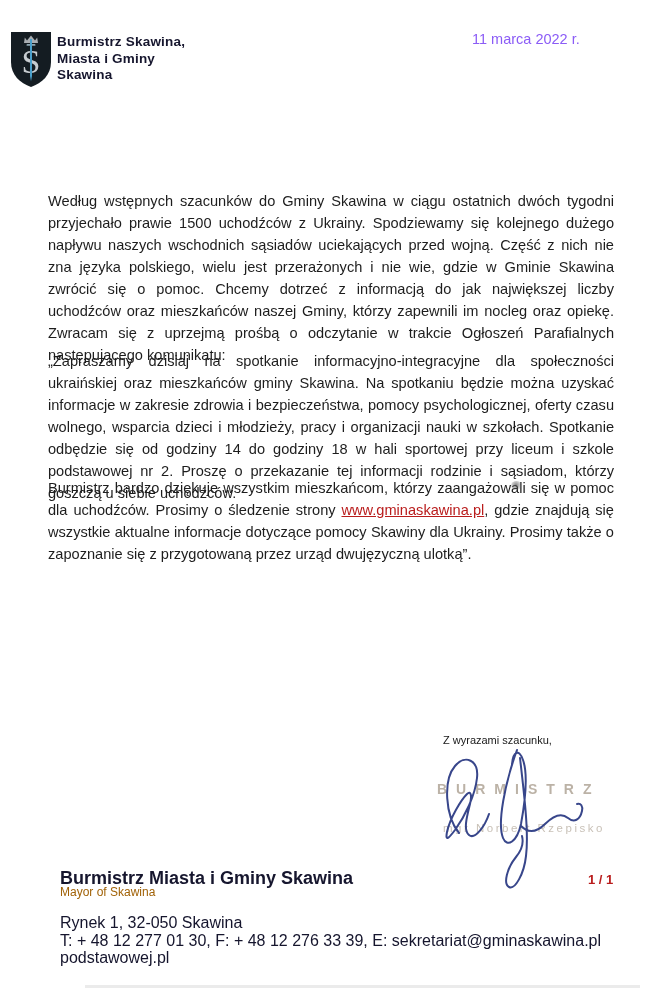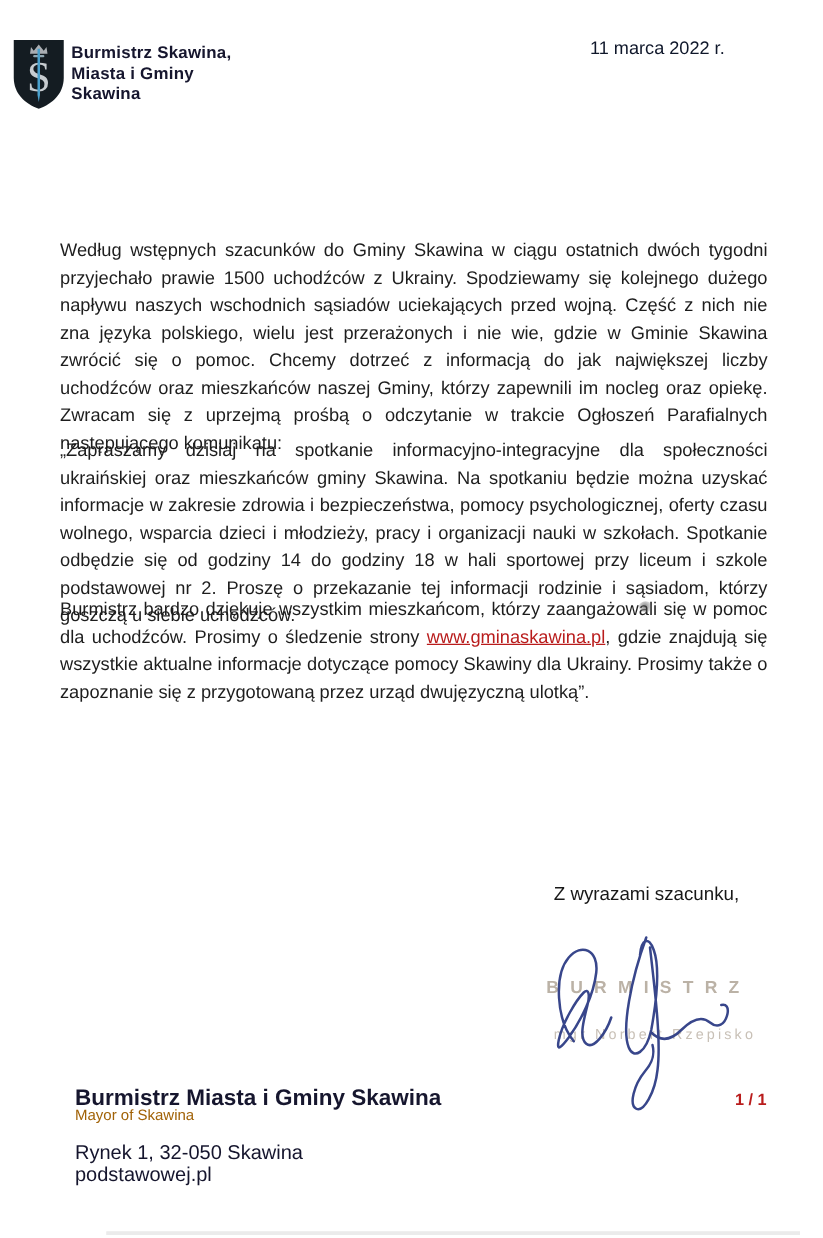--- a/index.html
+++ b/index.html
@@ -14,21 +14,21 @@
   }
   
   .crest { position:absolute; left:10px; top:30px; width:42px; height:58px; }
   .sender-block {
     position:absolute; left:57px; top:34px;
     font-size:13.5px; font-weight:bold; line-height:16.5px;
     color:#16162e; letter-spacing:.2px;
   }
   .date {
     position:absolute; left:472px; top:31px;
-    font-size:14.5px; color:#0f172a;
+    font-size:14.5px; color:#8b5cf6;
   }
   
   .para {
     position:absolute; left:48px; width:566px;
     font-size:14.6px; line-height:22px;
     text-align:justify; color:#1d1d1d;
   }
   .p1 { top:190px; }
   .p2 { top:350px; }
   .p3 { top:477px; }
@@ -36,22 +36,22 @@
   .doc-link {
     color:#b91c1c; text-decoration:underline; cursor:pointer;
   }
   .smudge {
     position:absolute; left:511px; top:481px; width:11px; height:9px;
     border-radius:50%;
     background:radial-gradient(circle at 45% 45%, rgba(70,70,70,.65), rgba(120,120,120,.25) 60%, rgba(255,255,255,0) 75%);
   }
   
   .valediction {
-    position:absolute; left:443px; top:707px;
-    font-size:15px; color:#181818;
+    position:absolute; left:443px; top:734px;
+    font-size:11px; color:#181818;
   }
   .stamp-title {
     position:absolute; left:437px; top:781px;
     font-size:14px; font-weight:600; letter-spacing:9px;
     color:#ab9f90; opacity:.8; white-space:nowrap;
   }
   .stamp-name {
     position:absolute; left:443px; top:822px;
     font-size:11.5px; letter-spacing:2.5px;
     color:#ab9f90; opacity:.65; white-space:nowrap;
@@ -116,17 +116,18 @@
       <path d="M96,88 C104,96 112,94 120,86 C128,78 136,74 143,80 C149,85 155,82 157,73 C158,68 156,65 152,66"></path>
     </g>
   </svg>
 
   <div class="page-number">1 / 1</div>
 
   <div class="footer-name">Burmistrz Miasta i Gminy Skawina</div>
   <div class="footer-en">Mayor of Skawina</div>
   <div class="footer-address">
     <div>Rynek 1, 32-050 Skawina</div>
+    <div>T: + 48 12 277 01 30, F: + 48 12 276 33 39, E: sekretariat@gminaskawina.pl</div>
     <div>podstawowej.pl</div>
   </div>
 
   <div class="scan-edge"></div>
 </div>
 
 </body></html>

